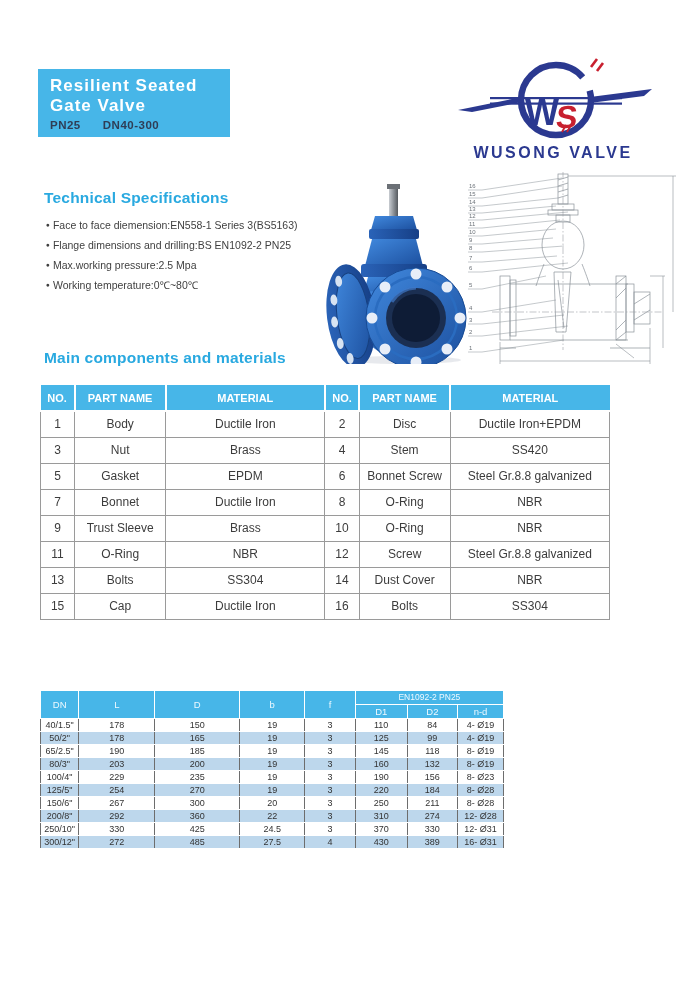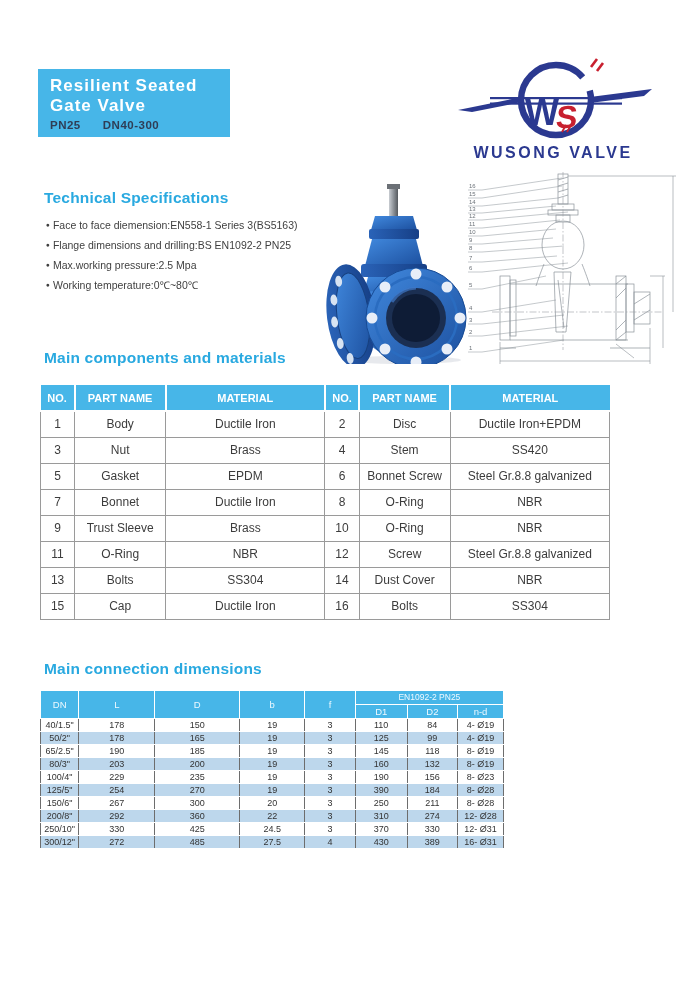--- a/index.html
+++ b/index.html
@@ -346,21 +346,20 @@
           <td>15</td>
           <td>Cap</td>
           <td>Ductile Iron</td>
           <td>16</td>
           <td>Bolts</td>
           <td>SS304</td>
         </tr>
       </tbody>
   </table>
 
-  <div class="sec-title" style="top:648px;">Main connection dimensions</div>
   <table class="dim-table">
     <colgroup>
       <col style="width:8.3%">
         <col style="width:16.4%">
         <col style="width:18.3%">
         <col style="width:14.1%">
       <col style="width:10.9%">
         <col style="width:11.2%">
         <col style="width:10.9%">
         <col style="width:9.9%">
@@ -430,21 +429,21 @@
           <td>190</td>
           <td>156</td>
           <td>8- Ø23</td>
         </tr>
         <tr>
           <td>125/5"</td>
           <td>254</td>
           <td>270</td>
           <td>19</td>
           <td>3</td>
-          <td>390</td>
+          <td>220</td>
           <td>184</td>
           <td>8- Ø28</td>
         </tr>
         <tr>
           <td>150/6"</td>
           <td>267</td>
           <td>300</td>
           <td>20</td>
           <td>3</td>
           <td>250</td>

